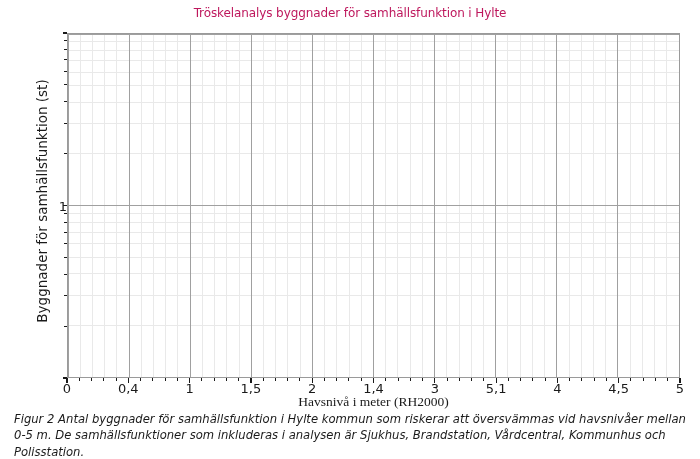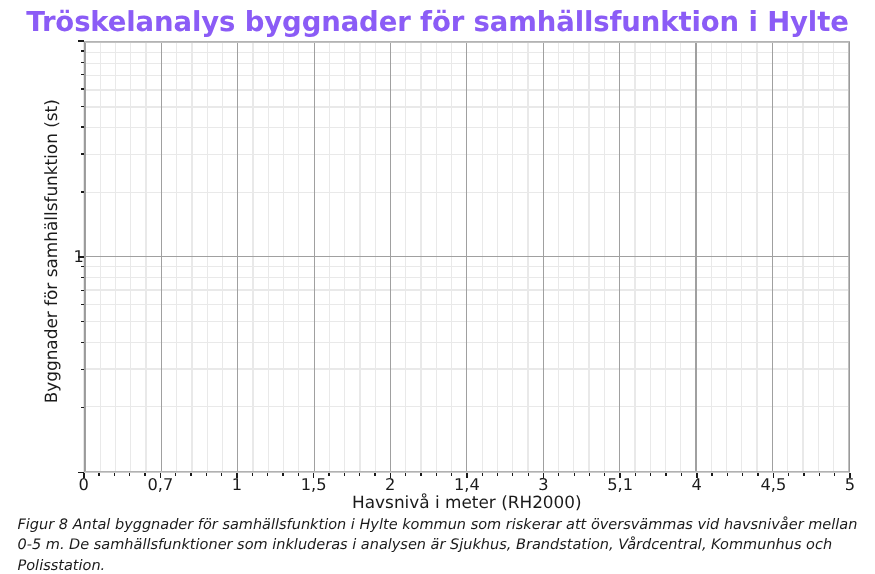--- a/index.html
+++ b/index.html
@@ -24,23 +24,23 @@
     background: #ffffff;
   }
 
   
   #chart-title {
     position: absolute;
     left: 0;
     top: 6px;
     width: 700px;
     text-align: center;
-    font-size: 22px;
-    font-weight: bold;
-    color: #8b5cf6;
+    font-size: 12px;
+    font-weight: normal;
+    color: #be185d;
     letter-spacing: -0.1px;
     white-space: nowrap;
   }
 
   
   #plot-area {
     position: absolute;
     left: 67px;
     top: 33px;
     width: 613px;
@@ -61,20 +61,21 @@
   
   #xaxis-label {
     position: absolute;
     left: 67px;
     top: 394px;
     width: 613px;
     text-align: center;
     font-size: 13.5px;
     color: #1a1a1a;
     white-space: nowrap;
+    font-family: Liberation Serif, serif;
   }
   #yaxis-label {
     position: absolute;
     left: -131px;
     top: 193px;
     width: 345px;
     text-align: center;
     font-size: 13.5px;
     color: #1a1a1a;
     transform: rotate(-90deg);
@@ -275,30 +276,30 @@
       <line x1="64.4" y1="49.716977243889744" x2="67" y2="49.716977243889744" stroke="#1a1a1a" stroke-width="1" shape-rendering="crispEdges"></line>
       <line x1="64.4" y1="40.89316712171649" x2="67" y2="40.89316712171649" stroke="#1a1a1a" stroke-width="1" shape-rendering="crispEdges"></line>
     </svg>
 
   <div id="xaxis-label">Havsnivå i meter (RH2000)</div>
 
   <div id="yaxis-label">Byggnader för samhällsfunktion (st)</div>
 
   <div id="xtick-labels">
       <div class="xtick-label" style="left: 67px;">0</div>
-      <div class="xtick-label" style="left: 128.3px;">0,7</div>
+      <div class="xtick-label" style="left: 128.3px;">0,4</div>
       <div class="xtick-label" style="left: 189.6px;">1</div>
       <div class="xtick-label" style="left: 250.9px;">1,5</div>
       <div class="xtick-label" style="left: 312.2px;">2</div>
       <div class="xtick-label" style="left: 373.5px;">1,4</div>
       <div class="xtick-label" style="left: 434.8px;">3</div>
       <div class="xtick-label" style="left: 496.1px;">5,1</div>
       <div class="xtick-label" style="left: 557.4px;">4</div>
       <div class="xtick-label" style="left: 618.7px;">4,5</div>
       <div class="xtick-label" style="left: 680px;">5</div>
     </div>
   <div id="ytick-labels">
       <div class="ytick-label" style="top: 205.5px;">1</div>
     </div>
 
-  <div id="caption">Figur 8 Antal byggnader för samhällsfunktion i Hylte kommun som riskerar att översvämmas vid havsnivåer mellan 0-5 m. De samhällsfunktioner som inkluderas i analysen är Sjukhus, Brandstation, Vårdcentral, Kommunhus och Polisstation.</div>
+  <div id="caption">Figur 2 Antal byggnader för samhällsfunktion i Hylte kommun som riskerar att översvämmas vid havsnivåer mellan 0-5 m. De samhällsfunktioner som inkluderas i analysen är Sjukhus, Brandstation, Vårdcentral, Kommunhus och Polisstation.</div>
 
 </div>
 
 </body></html>

